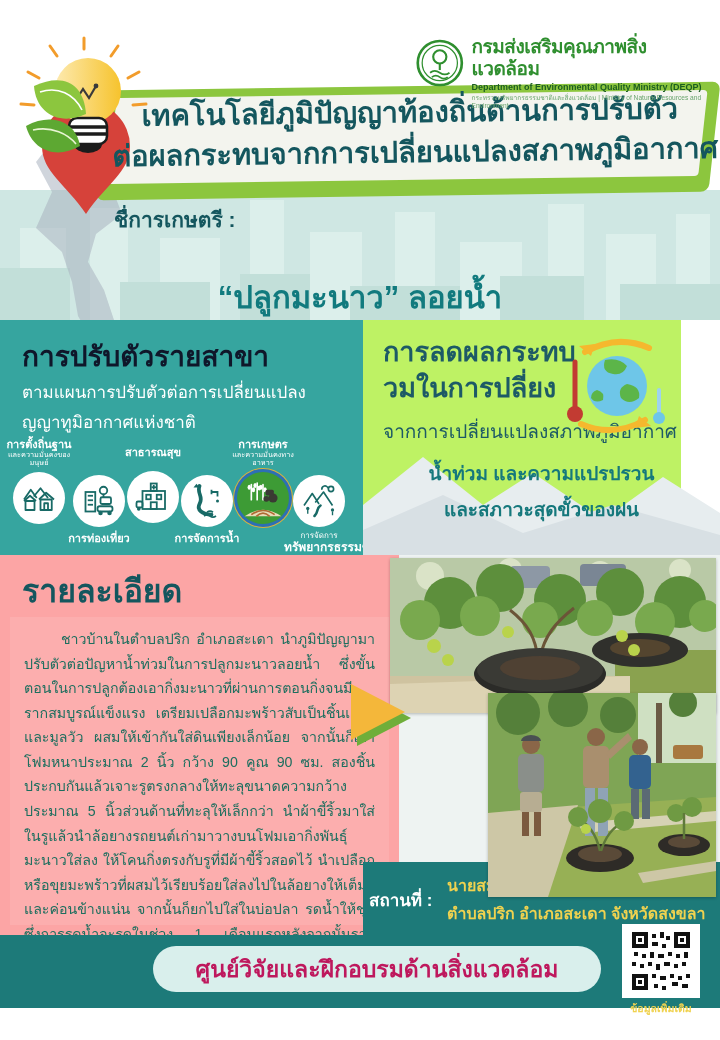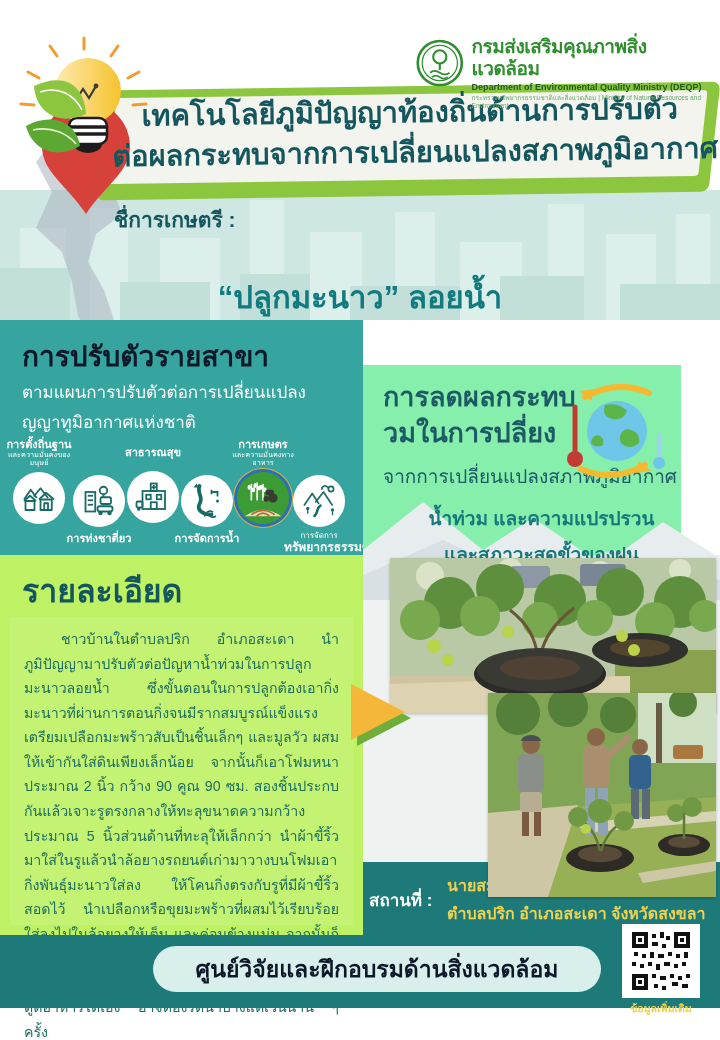--- a/index.html
+++ b/index.html
@@ -27,44 +27,44 @@
   .adapt-box{position:absolute;left:0;top:320px;width:363px;height:235px;background:#36a59f;z-index:3;}
   .adapt-title{position:absolute;left:22px;top:14px;color:#0f172a;font-weight:bold;font-size:28px;}
   .adapt-sub{position:absolute;left:22px;top:58px;color:#ffffff;font-size:17px;line-height:1.75;}
   .sector{position:absolute;width:70px;text-align:center;}
   .sector-circle{width:52px;height:52px;border-radius:50%;background:#ffffff;margin:0 auto;
     display:flex;align-items:center;justify-content:center;}
   .sector-circle.hl{background:#3d9b35;box-shadow:0 0 0 3px #2d6fb5,0 0 0 4px #d8b33c;}
   .sec-label{color:#fff;font-weight:bold;font-size:11px;line-height:1.15;}
   .sec-sublabel{color:#fff;font-size:7.3px;line-height:1.2;}
   
-  .impact-box{position:absolute;left:363px;top:320px;width:318px;height:235px;background:#86efac;z-index:3;margin-top:45px;}
+  .impact-box{position:absolute;left:363px;top:320px;width:318px;height:235px;background:#bef264;z-index:3;}
   .impact-title{position:absolute;left:20px;top:14px;color:#1d5a66;font-weight:bold;font-size:27px;line-height:1.35;}
   .impact-sub{position:absolute;left:20px;top:96px;color:#1d5a66;font-size:19px;}
   .risk-text{position:absolute;left:0;top:136px;width:357px;text-align:center;color:#15787c;
     font-weight:bold;font-size:19px;line-height:1.9;z-index:2;}
   
-  .details-box{position:absolute;left:0;top:555px;width:363px;height:380px;background:#bef264;z-index:3;}
+  .details-box{position:absolute;left:0;top:555px;width:363px;height:380px;background:#fca5a5;z-index:3;padding-left:36px;}
   .details-title{position:absolute;left:22px;top:10px;color:#14565e;font-weight:bold;font-size:32px;}
   .details-panel{position:absolute;left:10px;right:10px;top:62px;bottom:10px;background:rgba(255,255,255,0.10);}
   .details-body{padding:10px 14px;color:#1d6e5e;font-size:14.2px;line-height:1.73;text-align:justify;
     text-indent:2.6em;}
   
   .photo-area{position:absolute;left:363px;top:555px;width:357px;height:307px;background:#eef3f2;z-index:2;}
   .photo1{position:absolute;left:390px;top:558px;width:326px;height:155px;z-index:7;box-shadow:0 1px 3px rgba(0,0,0,.25);}
   .photo2{position:absolute;left:488px;top:693px;width:228px;height:204px;z-index:8;box-shadow:0 1px 3px rgba(0,0,0,.25);}
   .arrow-wrap{position:absolute;left:345px;top:676px;width:70px;height:76px;z-index:9;}
   
   .loc-box{position:absolute;left:363px;top:862px;width:357px;height:73px;background:#1d7a79;z-index:3;}
   .loc-label{position:absolute;left:6px;top:24px;color:#ffffff;font-weight:bold;font-size:17px;}
   .loc-lines{position:absolute;left:84px;top:10px;color:#f0d24f;font-weight:bold;font-size:16px;line-height:1.75;}
   .bottom-bar{position:absolute;left:0;top:935px;width:720px;height:73px;background:#1d7a79;z-index:4;}
   .footer-pill{position:absolute;left:153px;top:11px;width:448px;height:46px;background:#d9efec;
     border-radius:26px;display:flex;align-items:center;justify-content:center;
-    color:#0f172a;font-weight:bold;font-size:23px;}
+    color:#be185d;font-weight:bold;font-size:23px;}
   .qr-block{position:absolute;left:622px;top:924px;width:78px;height:74px;background:#ffffff;z-index:9;
     display:flex;align-items:center;justify-content:center;}
   .qr-caption{position:absolute;left:608px;top:1000px;width:106px;text-align:center;color:#f0d24f;
     font-weight:bold;font-size:10.5px;z-index:9;}
   svg{display:block;}
 </style>
 </head>
 <body>
 
 <div id="poster">
@@ -192,21 +192,21 @@
               <line x1="9" y1="29" x2="16" y2="29"></line>
             <circle cx="30" cy="10" r="5"></circle>
               <line x1="30" y1="15" x2="30" y2="19"></line>
             <rect x="26" y="19" width="14" height="9" rx="2"></rect>
             <rect x="22" y="31" width="20" height="7" rx="3"></rect>
           </g>
           <circle cx="26" cy="40" r="3" fill="#186a66"></circle>
             <circle cx="38" cy="40" r="3" fill="#186a66"></circle>
         </svg>
       </div>
-      <div class="sec-label" style="margin-top:5px;">การท่งชาตี่ยว</div>
+      <div class="sec-label" style="margin-top:5px;">การท่องเที่ยว</div>
     </div>
 
     <div class="sector" style="left:172px;top:155px;">
       <div class="sector-circle">
         <svg width="36" height="36" viewBox="0 0 48 48">
           <path d="M14,4 C10,14 20,18 14,28 C10,36 18,42 30,42" fill="none" stroke="#186a66" stroke-width="5" stroke-linecap="round"></path>
           <path d="M6,6 L10,1 L14,6 Z" fill="#186a66"></path>
           <g fill="none" stroke="#186a66" stroke-width="2.4">
             <path d="M30,12 h8 v6"></path>
               <line x1="30" y1="9" x2="30" y2="15"></line>

